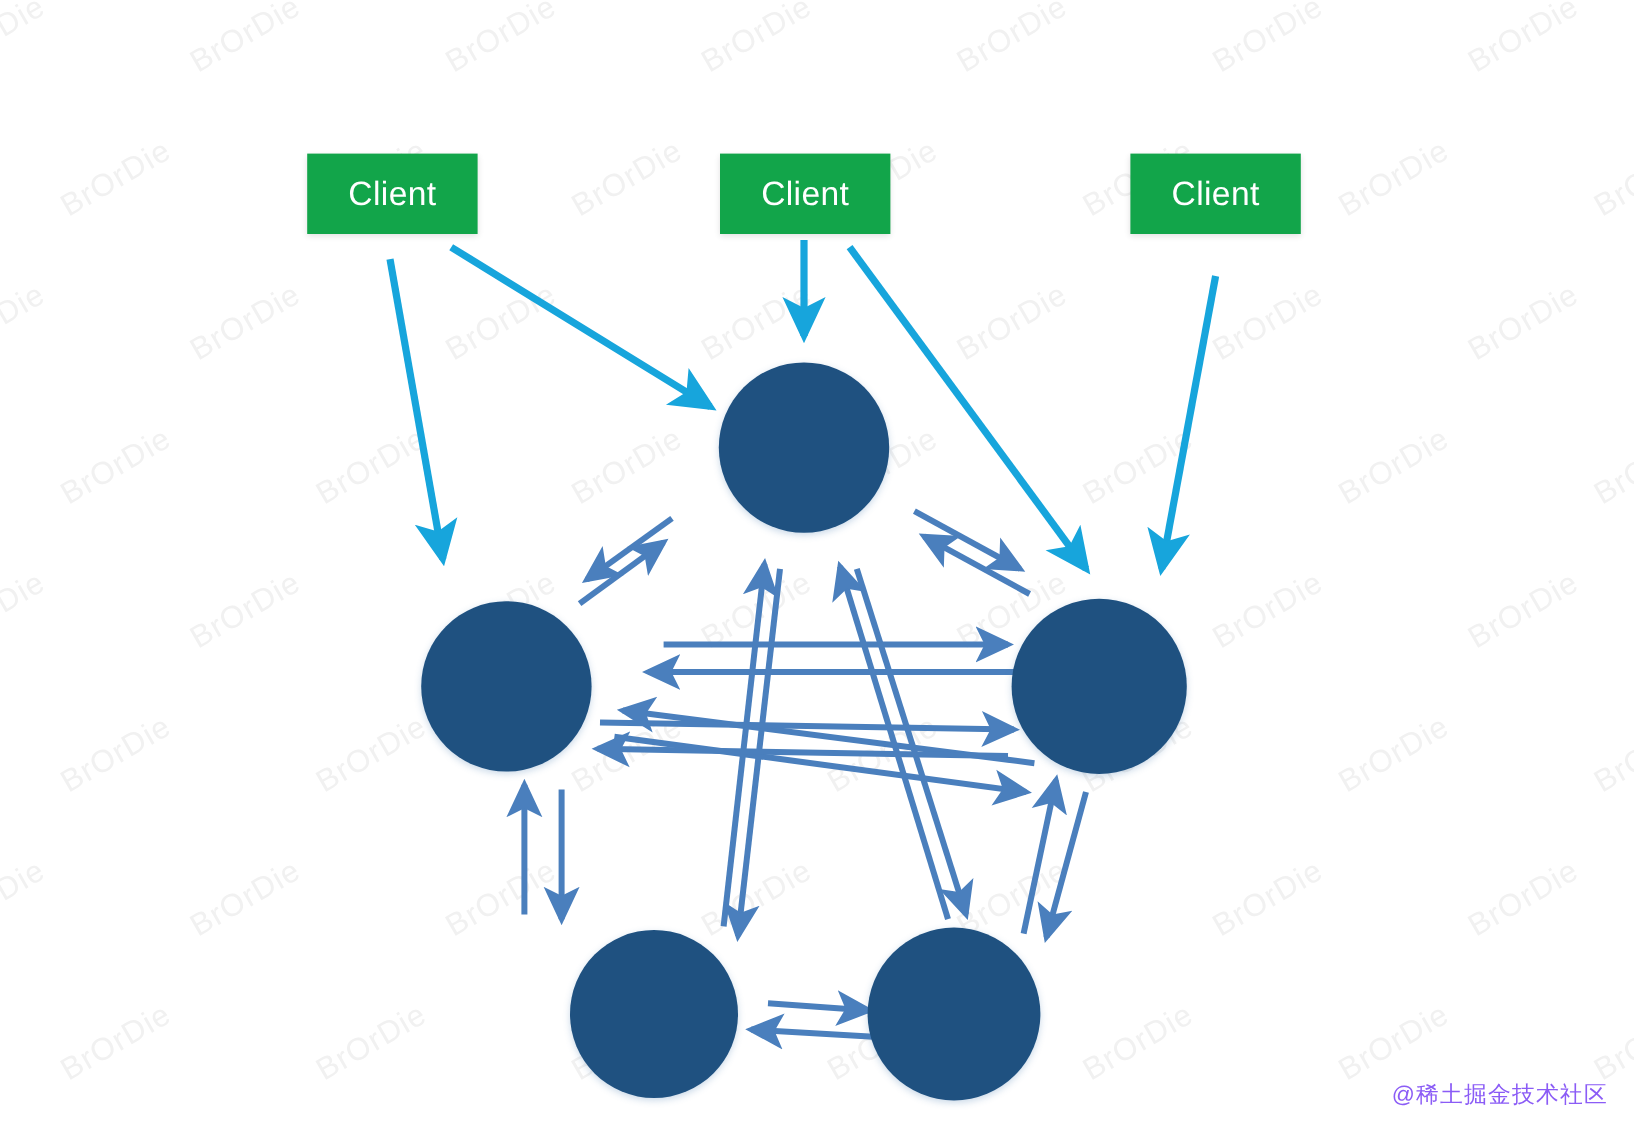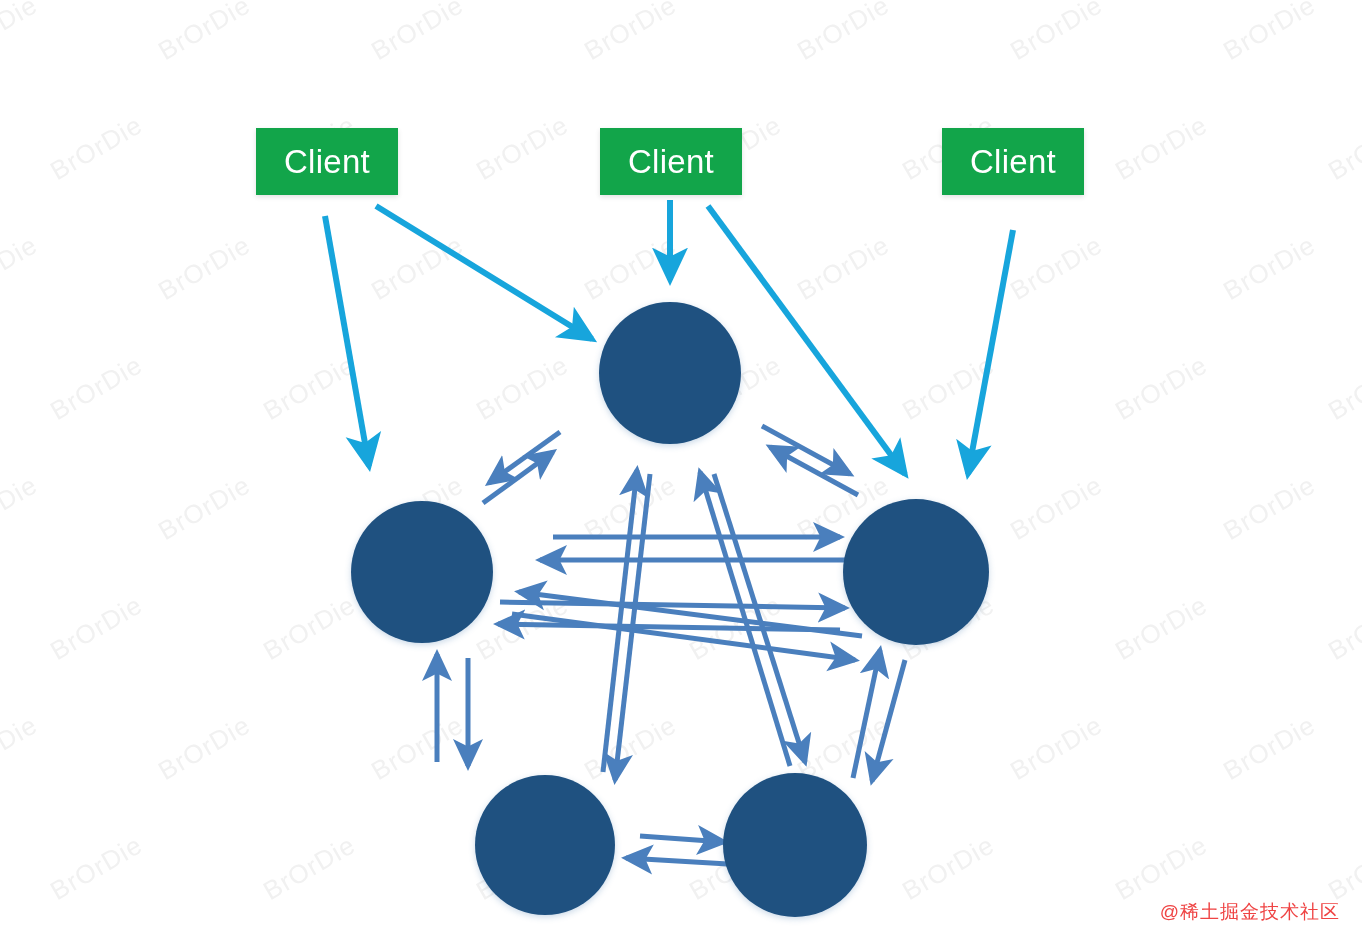--- a/index.html
+++ b/index.html
@@ -32,29 +32,29 @@
     background:#1F5180;
     box-shadow:0 2px 6px rgba(80,130,180,0.30);
   }
   .client-box{
     position:absolute;
     background:#12A54A;
     color:#ffffff;
     display:flex;
     align-items:center;
     justify-content:center;
-    font-size:33px;
+    font-size:28px;
     font-family:"Liberation Sans", sans-serif;
     letter-spacing:0.3px;
     box-shadow:0 2px 5px rgba(0,0,0,0.12);
   }
   #footer{
     position:absolute;
     right:22px;bottom:22px;
-    color:#ef4444;
+    color:#8b5cf6;
     font-size:19px;
     font-family:"Liberation Sans", sans-serif;
     letter-spacing:1px;
     z-index:4;
     white-space:nowrap;
   }
 </style>
 </head>
 <body>
 

